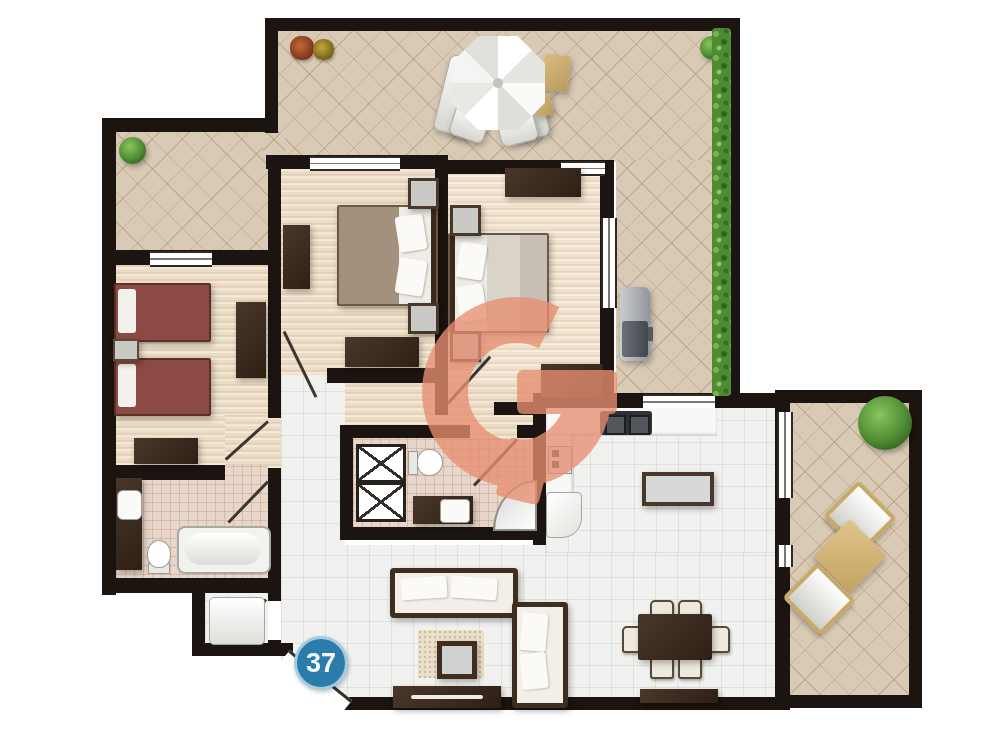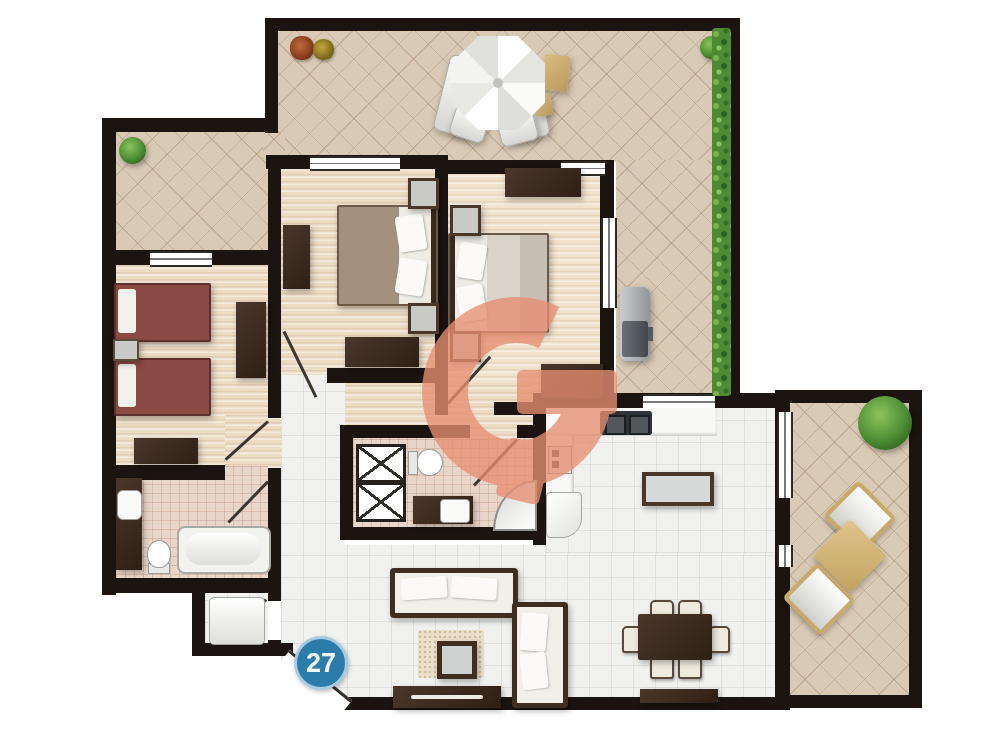--- a/index.html
+++ b/index.html
@@ -243,16 +243,16 @@
 
   <svg class="wm" style="left:420px;top:292px;" width="200" height="212" viewBox="0 0 200 212">
     <g fill="none">
       <circle cx="97" cy="100" r="72" stroke="#e78f72" stroke-width="46" stroke-dasharray="357 96" transform="rotate(12 97 100)"></circle>
       <rect x="97" y="78" width="100" height="44" rx="6" fill="#e78f72"></rect>
       <rect x="84" y="148" width="44" height="60" rx="5" fill="#e78f72" transform="rotate(14 100 170)"></rect>
     </g>
   </svg>
 
   <div class="badge" style="left:294px;top:636px;width:48px;height:48px;">
-    <span>27</span>
+    <span>37</span>
   </div>
 
 </div>
 
 </body></html>

